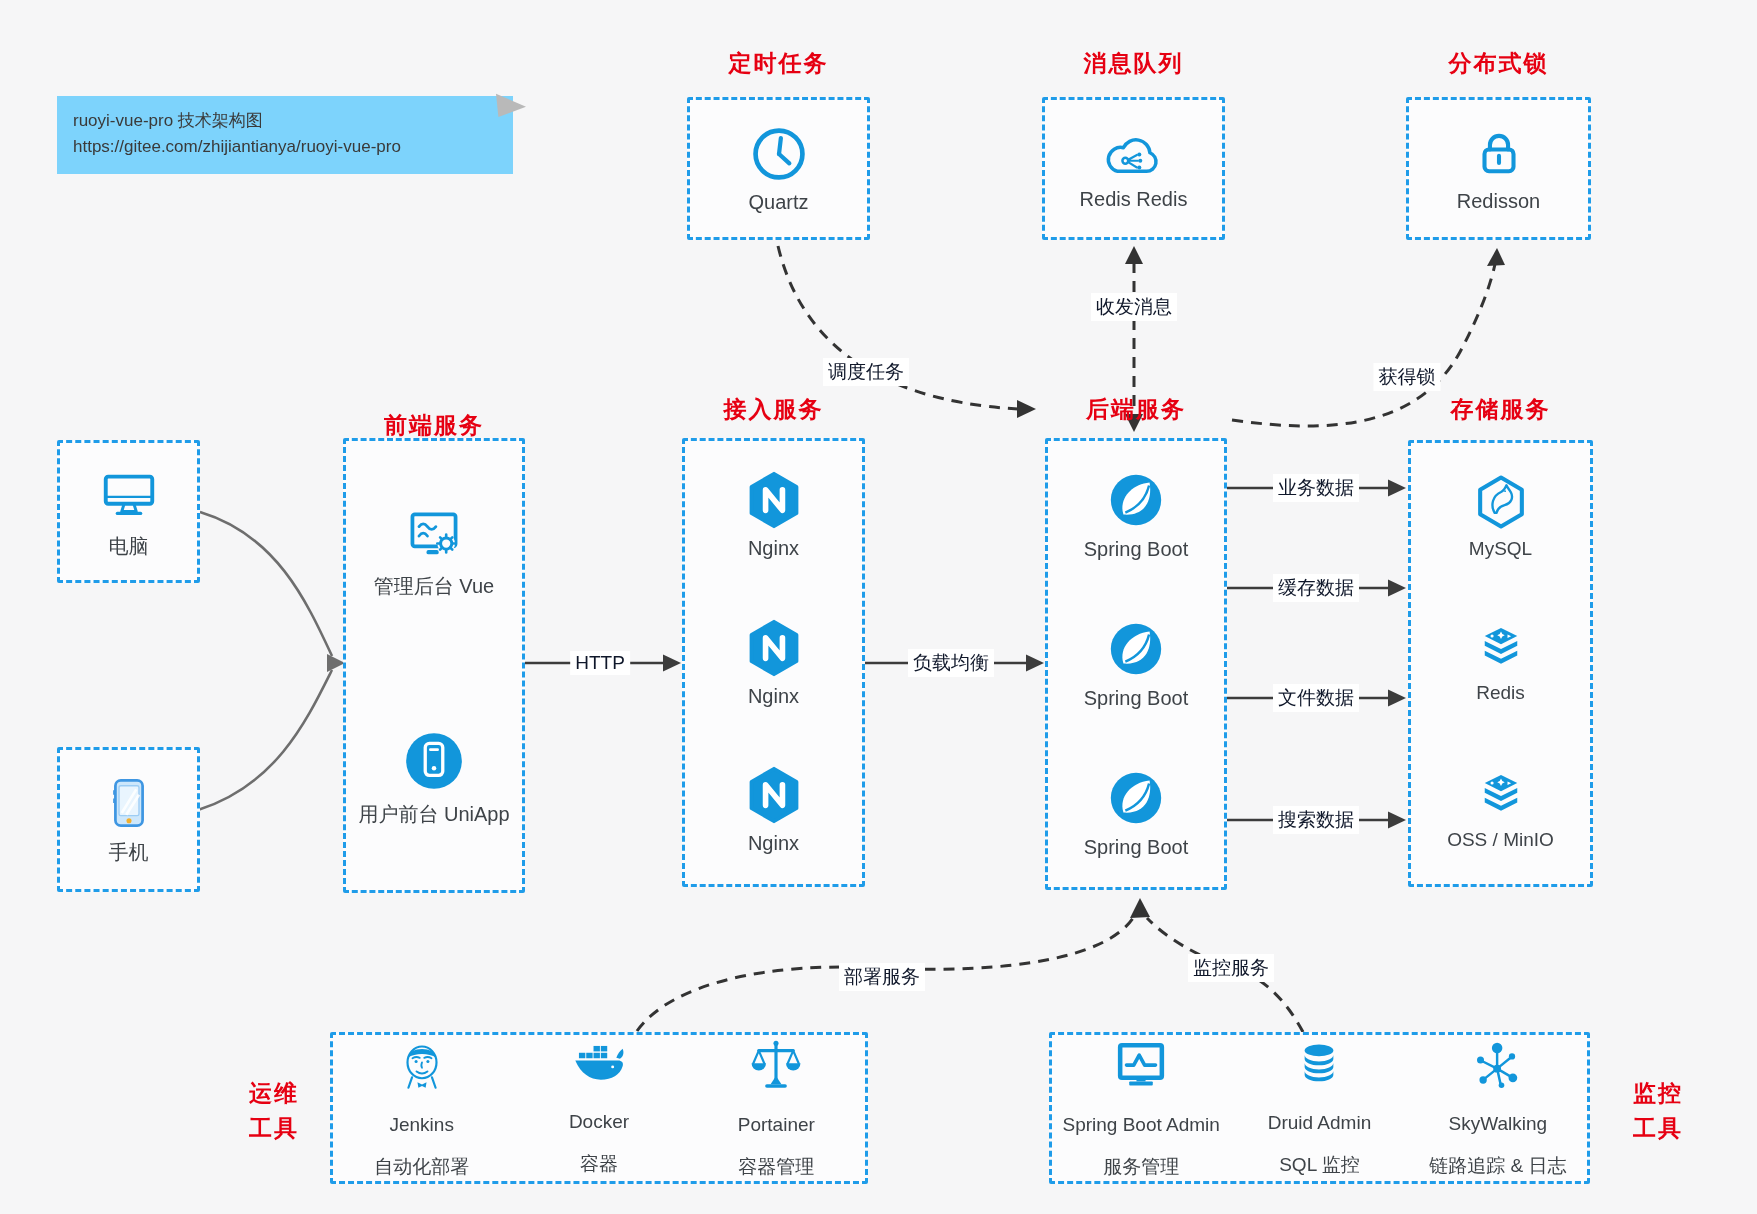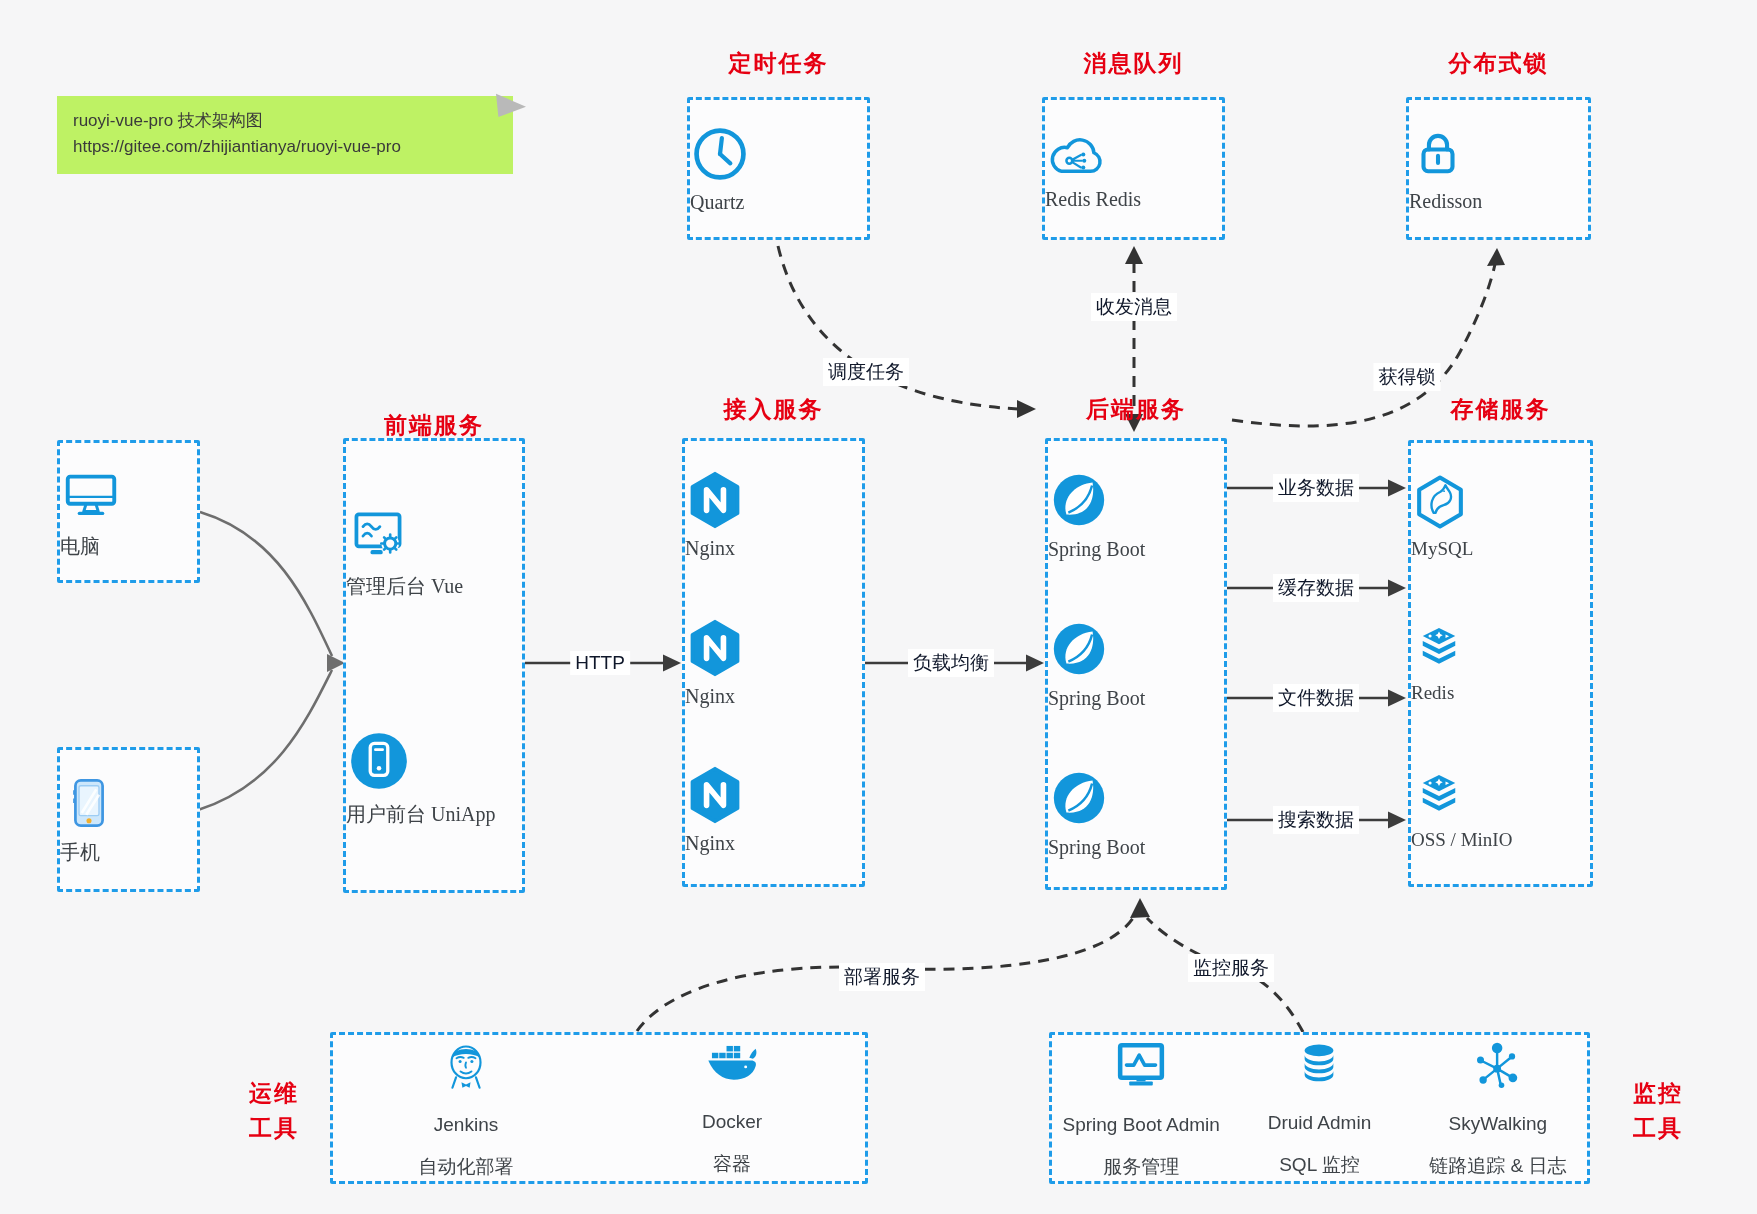--- a/index.html
+++ b/index.html
@@ -6,28 +6,28 @@
   .stage{position:relative;width:1757px;height:1214px;overflow:hidden;background:#f6f6f7;
          font-family:"Liberation Sans","DejaVu Sans",sans-serif;}
   .wires{position:absolute;left:0;top:0;z-index:1;}
   .box{position:absolute;border:3px dashed #1f9ce9;background:#fcfcfd;box-sizing:border-box;
        z-index:2;border-radius:2px;}
   .gtitle{position:absolute;z-index:2;color:#e60012;font-size:23px;font-weight:bold;
           text-align:center;letter-spacing:2px;}
   .gtitle-side{position:absolute;z-index:2;color:#e60012;font-size:23px;font-weight:bold;
           text-align:center;letter-spacing:2px;line-height:1.5;}
   .cells{display:flex;flex-direction:column;width:100%;height:100%;}
-  .cell{flex:1;display:flex;flex-direction:column;justify-content:center;gap:7px;font-family:Liberation Serif, serif;}
+  .cell{flex:1;display:flex;flex-direction:column;align-items:center;justify-content:center;gap:7px;}
   .clabel{font-size:20px;color:#3e4348;white-space:nowrap;}
   .hrow{display:flex;width:100%;height:100%;}
   .hcell{flex:1;display:flex;flex-direction:column;align-items:center;justify-content:center;gap:18px;}
   .hname,.hdesc{font-size:19px;color:#3e4348;white-space:nowrap;line-height:1.25;}
   .elabel{position:absolute;z-index:3;transform:translate(-50%,-50%);background:#ffffff;
           padding:1px 5px;font-size:19px;color:#0f172a;white-space:nowrap;}
-  .note{position:absolute;left:57px;top:96px;width:456px;height:78px;background:#bef264;
+  .note{position:absolute;left:57px;top:96px;width:456px;height:78px;background:#7dd3fc;
         z-index:2;padding:12px 0 0 16px;box-sizing:border-box;}
   .note-line{font-size:17px;color:#3a3a3a;line-height:1.55;}
   .fold{position:absolute;right:-13px;top:-6px;width:30px;height:27px;background:#b9b9b9;
         clip-path:polygon(0 14%,100% 62%,8% 100%);}
   .ic{stroke:#1296db;fill:none;stroke-linecap:round;stroke-linejoin:round;}
   .icf{fill:#1296db;}
   .icon{display:block;}
 </style>
 </head>
 <body>
@@ -380,20 +380,27 @@
         <div class="hname">Jenkins</div>
         <div class="hdesc">自动化部署</div>
       </div>
       <div class="hcell">
         <svg class="icon" width="62" height="52">
             <use href="#sym-docker"></use>
           </svg>
         <div class="hname">Docker</div>
         <div class="hdesc">容器</div>
       </div>
+      <div class="hcell">
+        <svg class="icon" width="58" height="58">
+            <use href="#sym-portainer"></use>
+          </svg>
+        <div class="hname">Portainer</div>
+        <div class="hdesc">容器管理</div>
+      </div>
     </div>
   </div>
 
   <div class="box" style="left:1049px;top:1032px;width:541px;height:152px;">
     <div class="hrow">
       <div class="hcell">
         <svg class="icon" width="60" height="58">
             <use href="#sym-sba"></use>
           </svg>
         <div class="hname">Spring Boot Admin</div>

